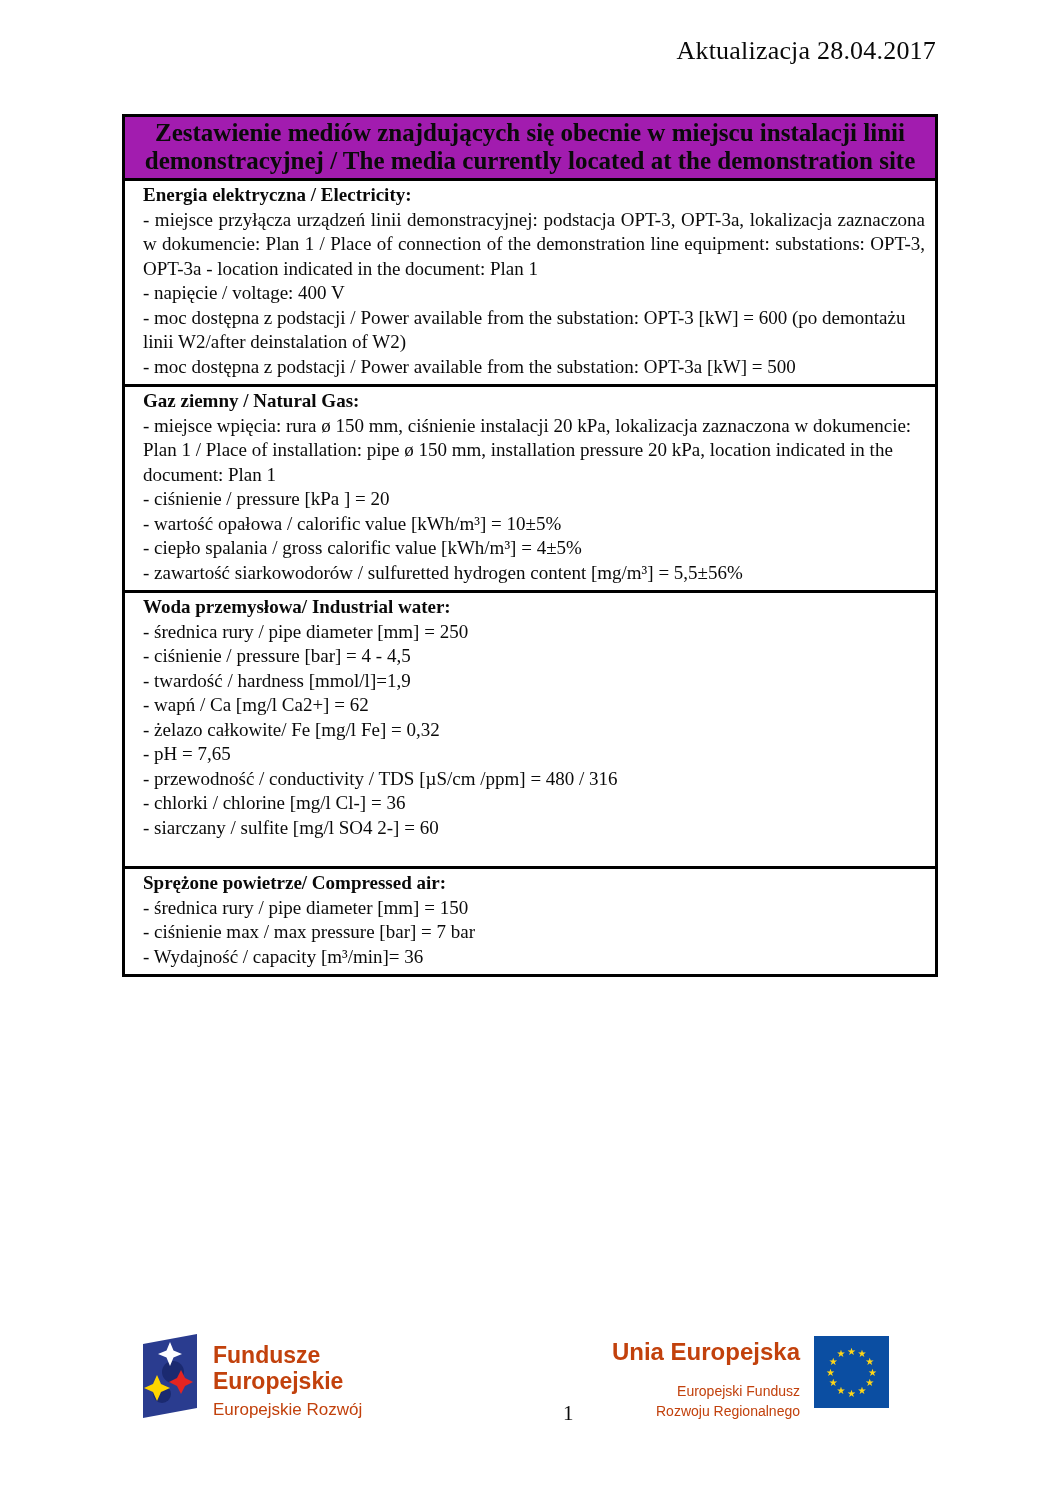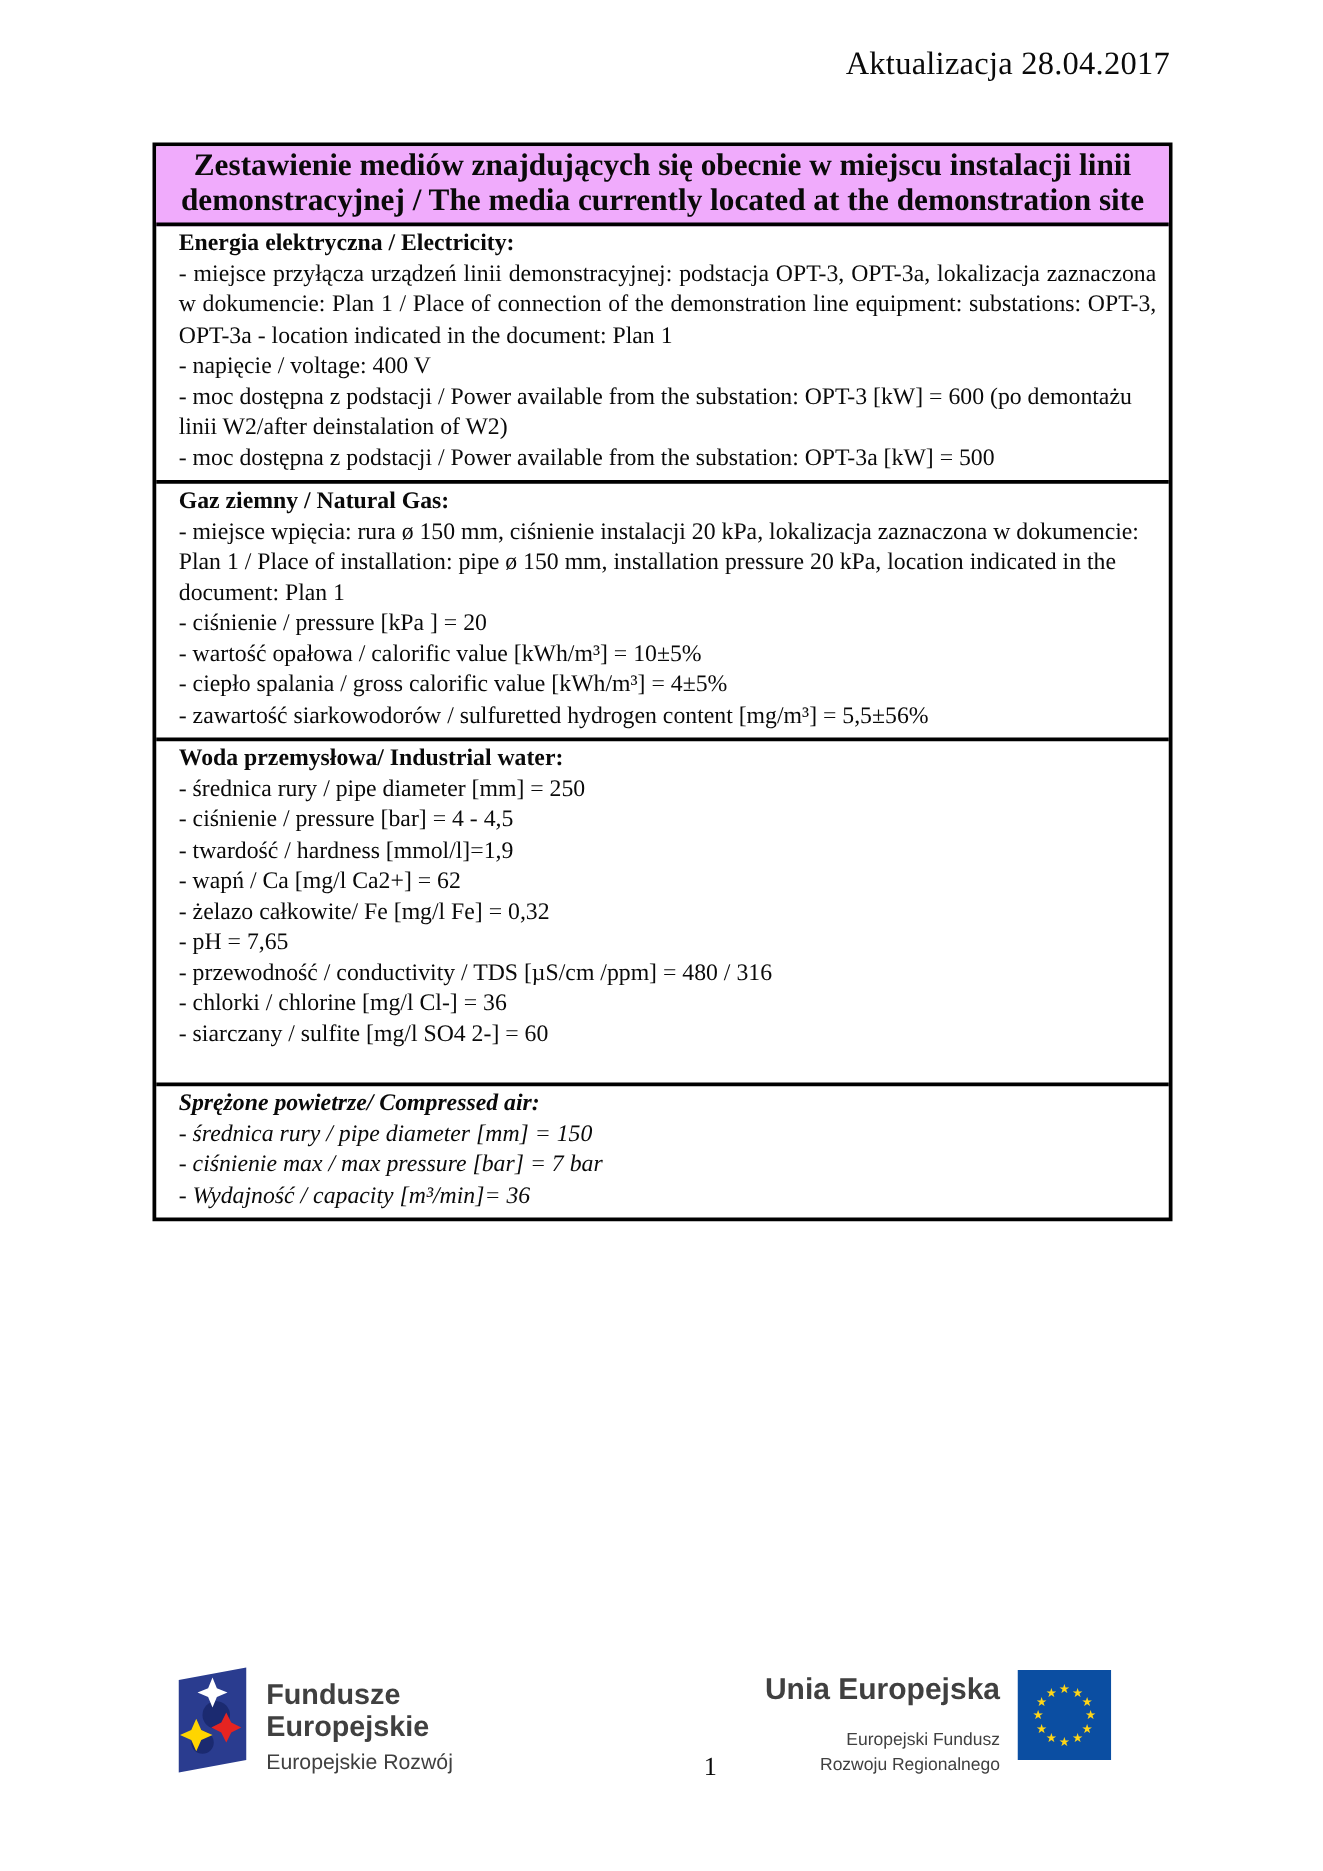--- a/index.html
+++ b/index.html
@@ -18,44 +18,44 @@
     letter-spacing:0.2px;
   }
   .media-table{
     position:absolute;
     left:122px;top:114px;
     width:816px;
     border:3px solid #000;
     box-sizing:border-box;
   }
   .table-title{
-    background:#f0abfc;
+    background:#a21caf;
     border-bottom:3px solid #000;
     font-weight:bold;
     font-size:25px;
     line-height:28px;
     text-align:center;
     padding:2px 8px 3px 8px;
   }
   .section{
     padding:2px 10px 5px 18px;
     border-bottom:3px solid #000;
     font-size:19px;
     line-height:24.5px;
   }
-  .section:last-child{border-bottom:none;font-style:italic;}
+  .section:last-child{border-bottom:none;}
   .section-heading{font-weight:bold;}
   .section-line{text-align:left;}
   .justify{text-align:justify;}
   .pad-bottom{padding-bottom:26px;}
   .footer{
     position:absolute;
     left:0;top:1330px;width:909px;height:120px;
     font-family:"Liberation Sans", sans-serif;
-    color:#404040;
+    color:#c2410c;
   }
   .fe-logo{
     position:absolute;left:140px;top:2px;
     display:flex;align-items:flex-start;
   }
   .fe-text{margin-left:13px;padding-top:10px;}
   .fe-title{font-weight:bold;font-size:23px;line-height:26px;}
   .fe-subtitle{font-size:17px;margin-top:6px;}
   .eu-logo{
     position:absolute;left:575px;top:6px;

